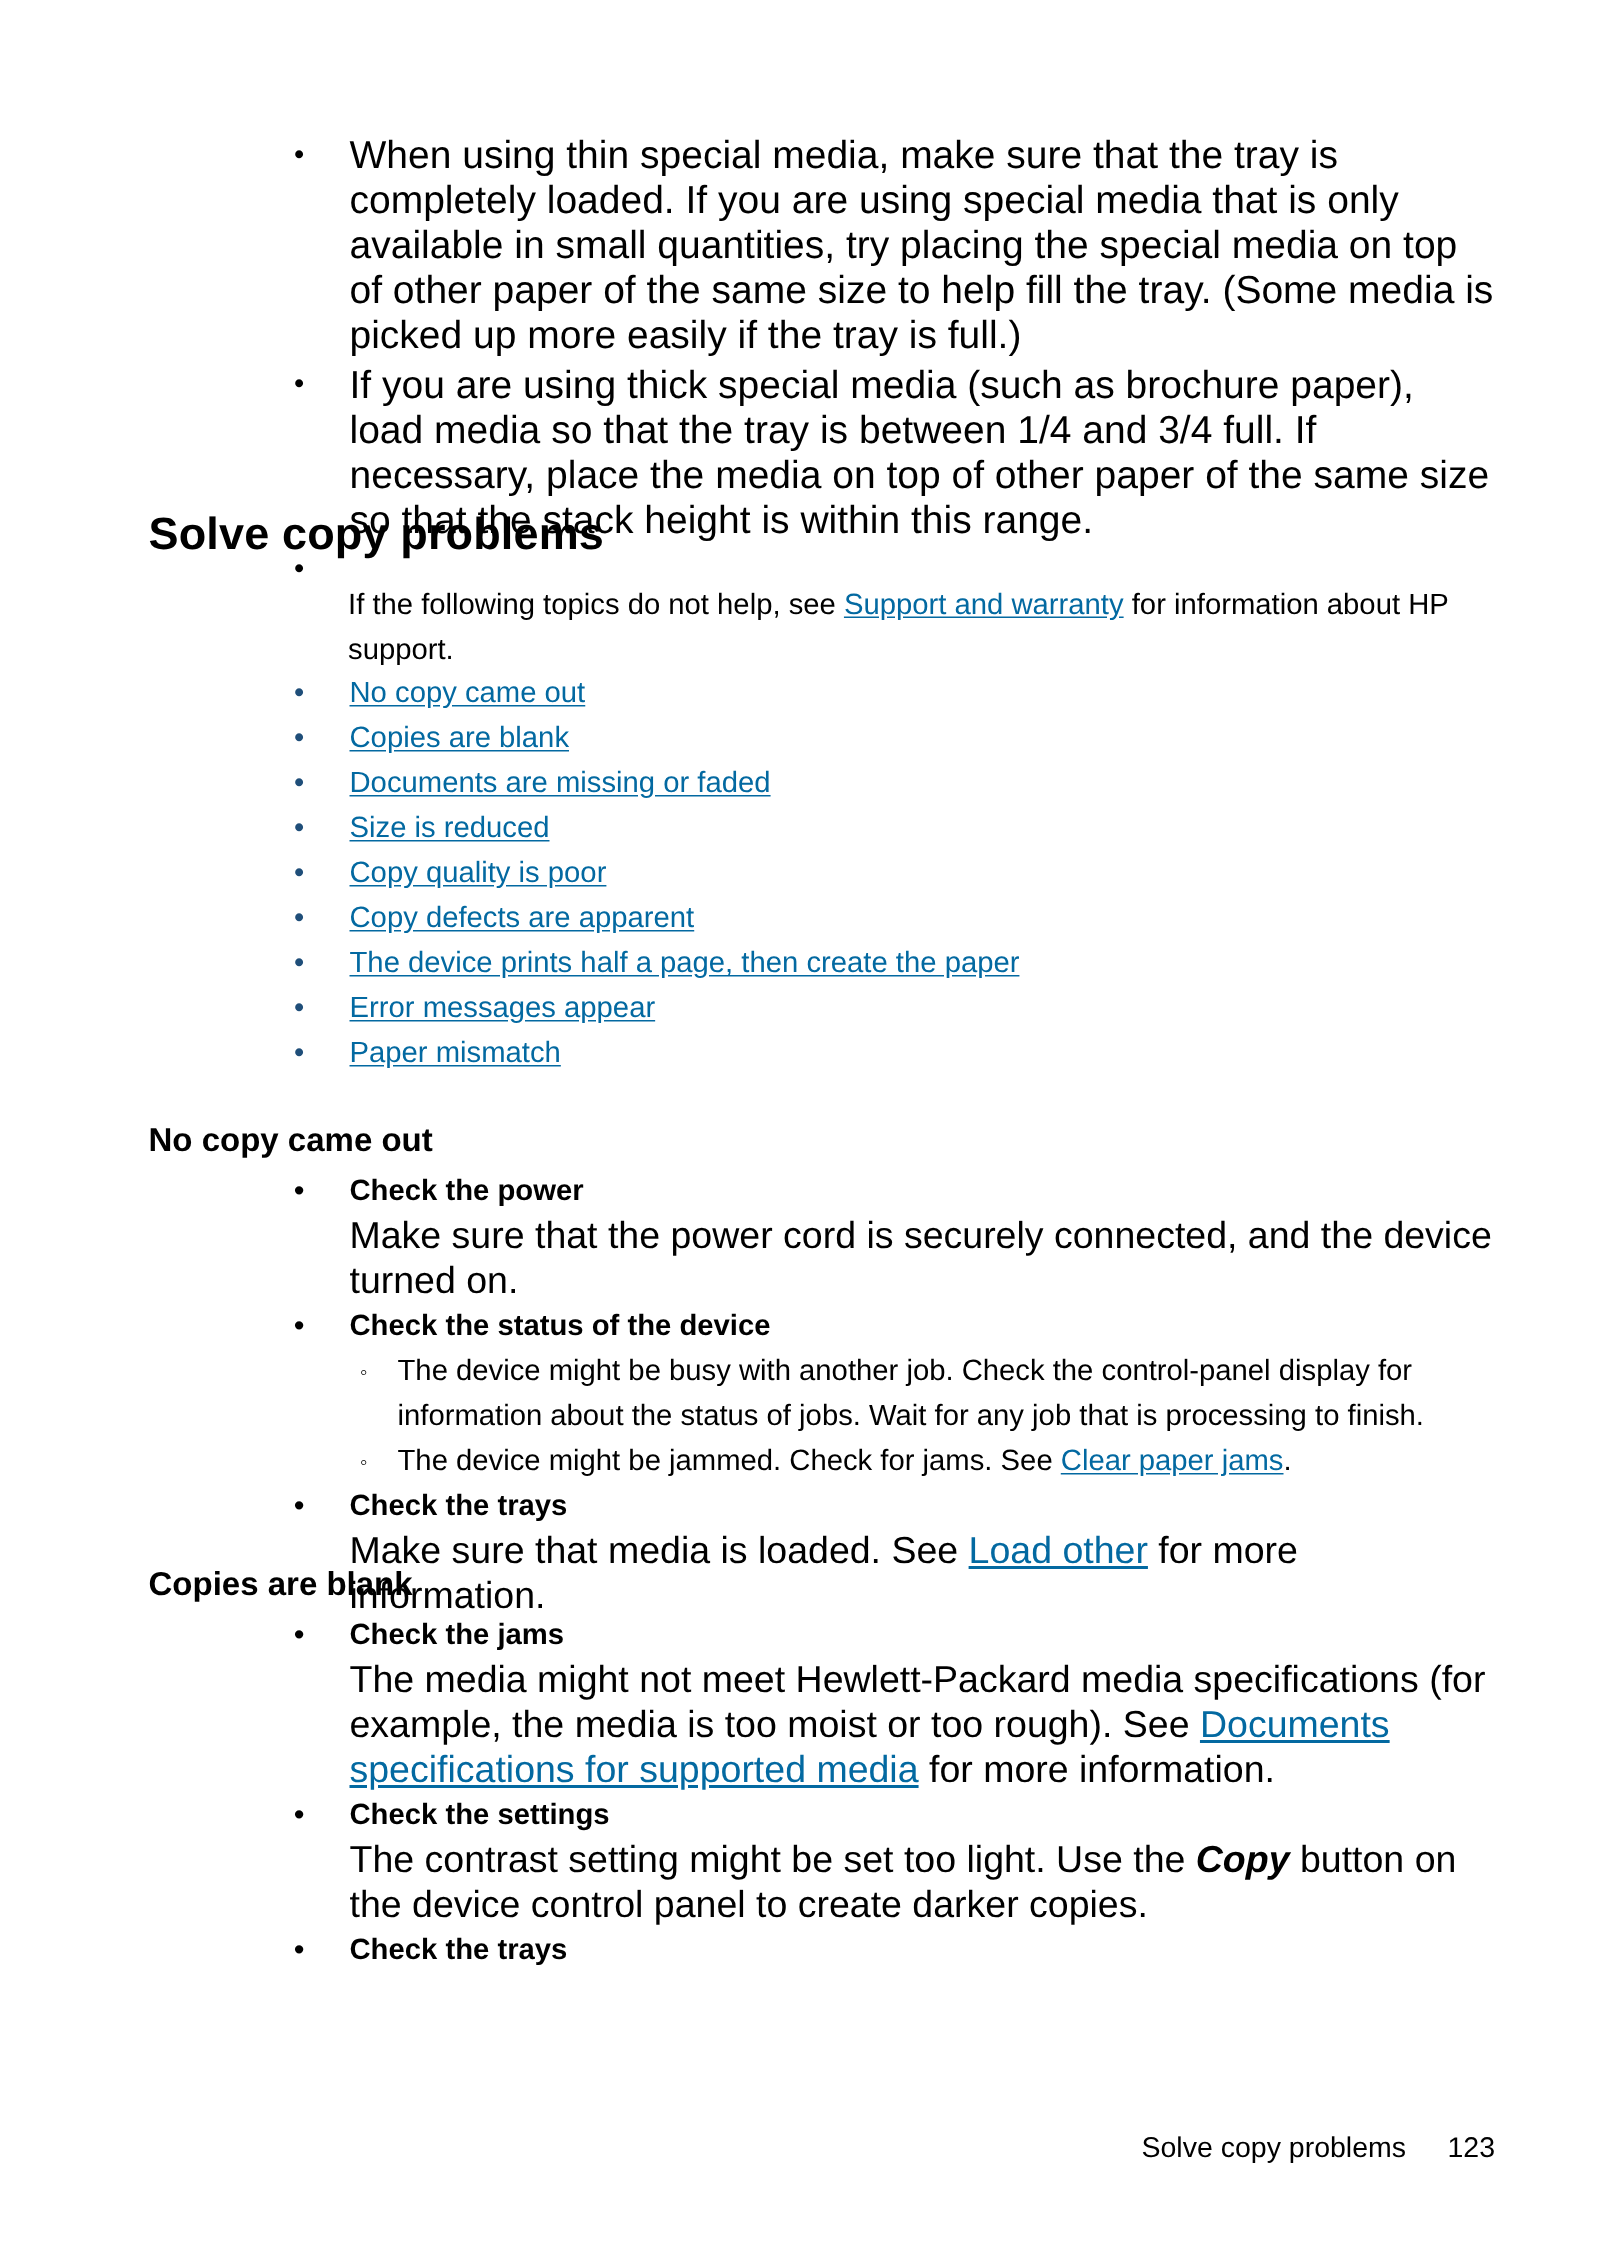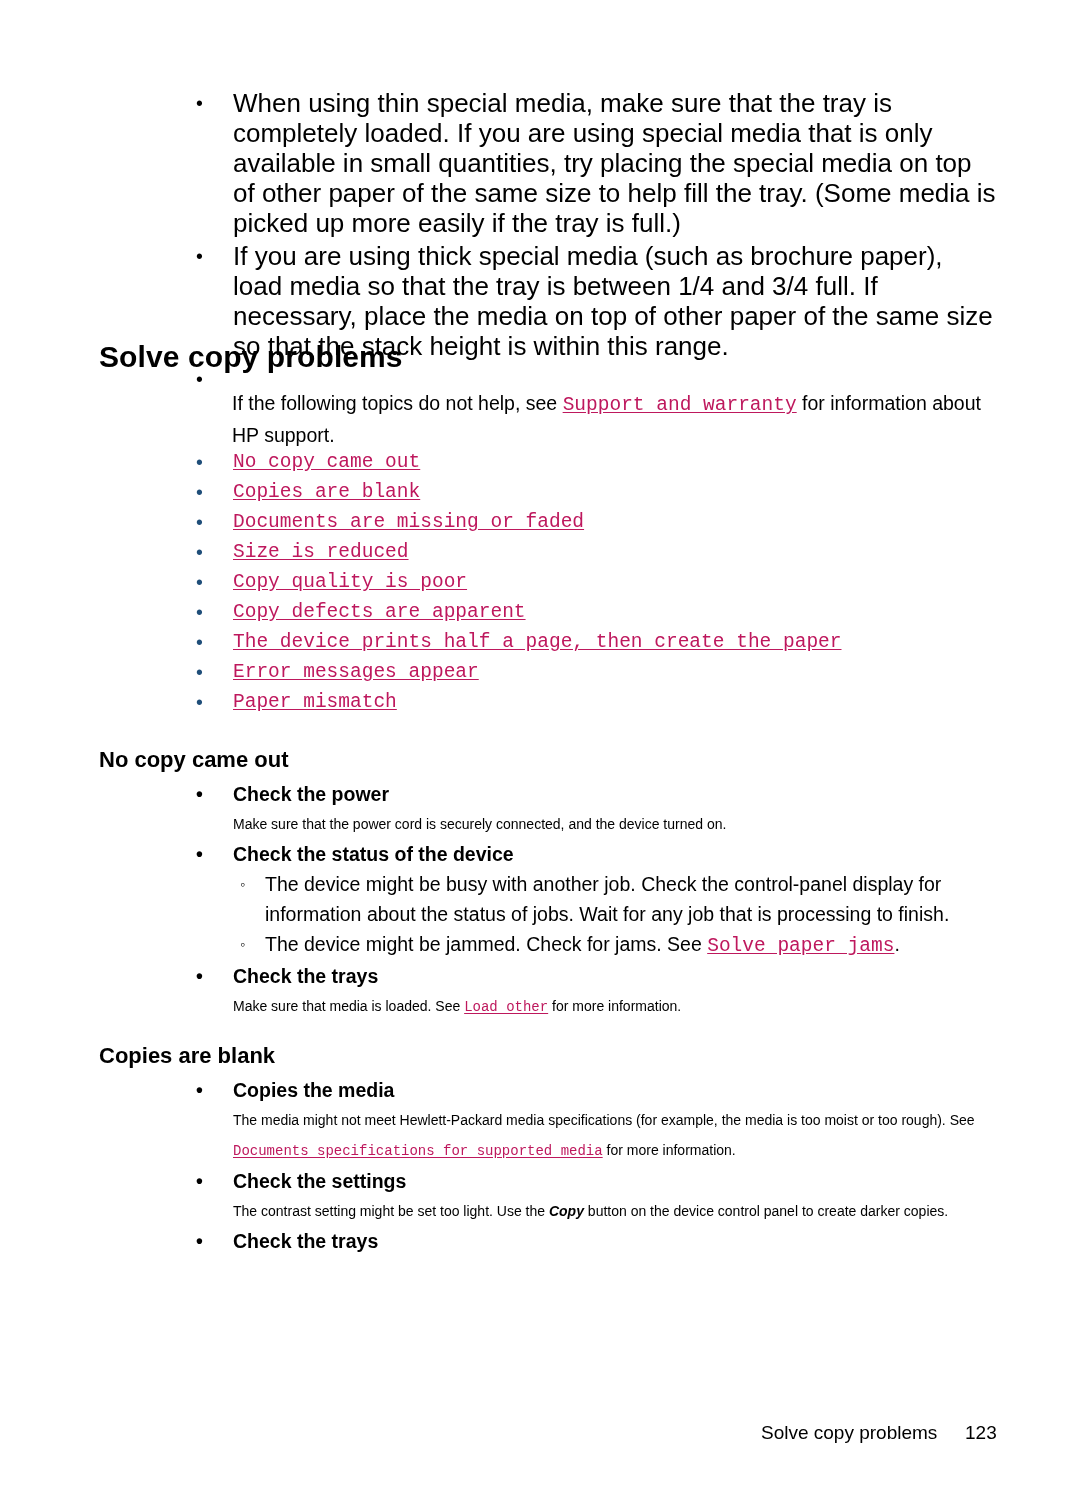--- a/index.html
+++ b/index.html
@@ -17,25 +17,24 @@
   }
 
   .page {
     position: relative;
     width: 1080px;
     height: 1495px;
     box-sizing: border-box;
   }
 
   a.doclink, .doclink {
-    color: #be185d;
+    color: #0369a1;
     text-decoration: underline;
     text-underline-offset: 2px;
     cursor: pointer;
-    font-family: Liberation Mono, monospace;
   }
 
   b, .bold { font-weight: bold; font-style: italic; }
 
   
   .top-list {
     position: absolute;
     left: 196px;
     top: 88px;
     width: 800px;
@@ -138,21 +137,21 @@
   }
   .sub-head .marker {
     position: absolute;
     left: 0px;
     top: 0px;
     font-weight: bold;
   }
 
   .sub-para {
     padding-left: 37px;
-    font-size: 14px;
+    font-size: 25px;
     line-height: 30px;
     font-weight: normal;
   }
 
   
   .circ-list { padding-left: 0; }
   .circ-row {
     position: relative;
     padding-left: 69px;
     font-size: 19.5px;
@@ -282,21 +281,21 @@
         <span>Check the status of the device</span>
       </div>
 
       <div class="circ-list">
         <div class="circ-row">
           <span class="marker">◦</span>
           <span>The device might be busy with another job. Check the control-panel display for information about the status of jobs. Wait for any job that is processing to finish.</span>
         </div>
         <div class="circ-row">
           <span class="marker">◦</span>
-          <span>The device might be jammed. Check for jams. See </span><span class="doclink">Solve paper jams</span><span>.</span>
+          <span>The device might be jammed. Check for jams. See </span><span class="doclink">Clear paper jams</span><span>.</span>
         </div>
       </div>
     </div>
 
     <div class="sub-item">
       <div class="sub-head">
         <span class="marker">•</span>
         <span>Check the trays</span>
       </div>
       <div class="sub-para">
@@ -306,21 +305,21 @@
 
   </div>
 
   <div class="h2 sec2">Copies are blank</div>
 
   <div class="sub-list sec2">
 
     <div class="sub-item">
       <div class="sub-head">
         <span class="marker">•</span>
-        <span>Copies the media</span>
+        <span>Check the jams</span>
       </div>
       <div class="sub-para">
         <span>The media might not meet Hewlett-Packard media specifications (for example, the media is too moist or too rough). See </span><span class="doclink">Documents specifications for supported media</span><span> for more information.</span>
       </div>
     </div>
 
     <div class="sub-item">
       <div class="sub-head">
         <span class="marker">•</span>
         <span>Check the settings</span>

